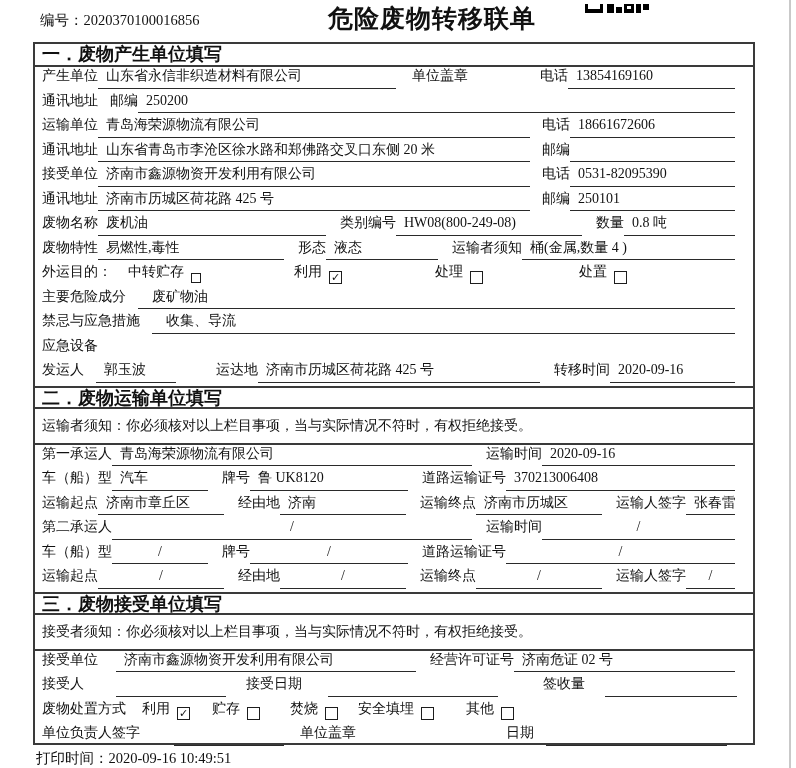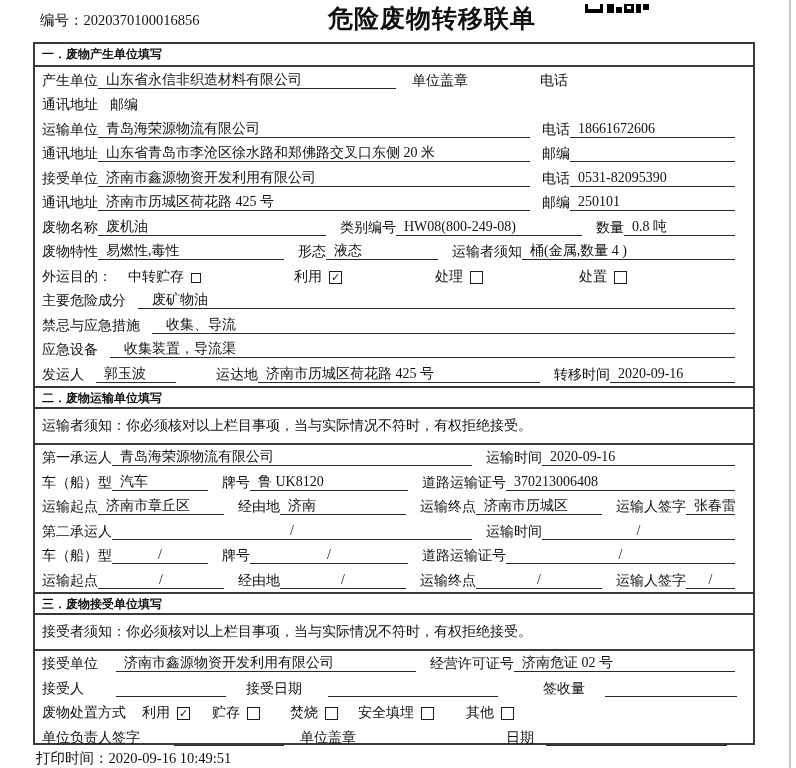--- a/index.html
+++ b/index.html
@@ -15,30 +15,30 @@
   }
   .qr { position:absolute; left:585px; top:0; }
   .edge-line { position:absolute; right:5px; top:0; width:2px; height:768px; background:#c9c9c9; }
 
   .tbl {
     position:absolute; left:33px; top:42px; width:722px; height:703px;
     border:2px solid #3a3a3a; box-sizing:border-box; background:#fff;
   }
   .sec-hd {
     font-family:"Liberation Sans","DejaVu Sans",sans-serif;
-    font-weight:bold; font-size:12px; height:23px; line-height:21px;
+    font-weight:bold; font-size:18px; height:23px; line-height:21px;
     padding-left:7px; border-bottom:2px solid #3a3a3a; box-sizing:border-box;
   }
   .bt { border-top:2px solid #3a3a3a; }
   .notice {
     font-size:14px; height:36px; line-height:34px; padding-left:7px;
     border-bottom:2px solid #3a3a3a; box-sizing:border-box; white-space:nowrap;
   }
   .row {
-    display:flex; align-items:flex-end; height:24.5px;
+    display:flex; height:24.5px;
     padding:0 18px 3px 7px; font-size:14px; box-sizing:border-box;
   }
   .lbl { white-space:nowrap; line-height:17px; flex:0 0 auto; }
   .val {
     border-bottom:1.5px solid #2a2a2a; line-height:17px; padding:0 2px 0 8px;
     white-space:nowrap; box-sizing:border-box; flex:0 0 auto; overflow:hidden;
   }
   .grow { flex:1 1 auto; }
   .ctr { text-align:center; padding:0; }
   .cb {
@@ -71,25 +71,27 @@
 
 <div class="tbl">
 
   <div class="sec-hd">一．废物产生单位填写</div>
 
   <div class="row">
     <span class="lbl">产生单位</span>
     <span class="val" style="width:298px">山东省永信非织造材料有限公司</span>
     <span class="lbl" style="margin-left:16px">单位盖章</span>
     <span class="lbl" style="margin-left:72px">电话</span>
+    <span class="val grow">13854169160</span>
   </div>
 
   <div class="row">
     <span class="lbl">通讯地址</span>
     <span class="lbl" style="margin-left:12px">邮编</span>
+    <span class="val grow">250200</span>
   </div>
 
   <div class="row">
     <span class="lbl">运输单位</span>
     <span class="val" style="width:432px">青岛海荣源物流有限公司</span>
     <span class="lbl" style="margin-left:12px">电话</span>
     <span class="val grow">18661672606</span>
   </div>
 
   <div class="row">
@@ -148,21 +150,20 @@
     <span class="val grow" style="margin-left:12px;padding-left:14px">废矿物油</span>
   </div>
 
   <div class="row">
     <span class="lbl">禁忌与应急措施</span>
     <span class="val grow" style="margin-left:12px;padding-left:14px">收集、导流</span>
   </div>
 
   <div class="row">
     <span class="lbl">应急设备</span>
-    <span class="val grow" style="margin-left:12px;padding-left:14px">收集装置，导流渠</span>
   </div>
 
   <div class="row">
     <span class="lbl">发运人</span>
     <span class="val" style="width:80px;margin-left:12px">郭玉波</span>
     <span class="lbl" style="margin-left:40px">运达地</span>
     <span class="val" style="width:282px">济南市历城区荷花路 425 号</span>
     <span class="lbl" style="margin-left:14px">转移时间</span>
     <span class="val grow">2020-09-16</span>
   </div>

